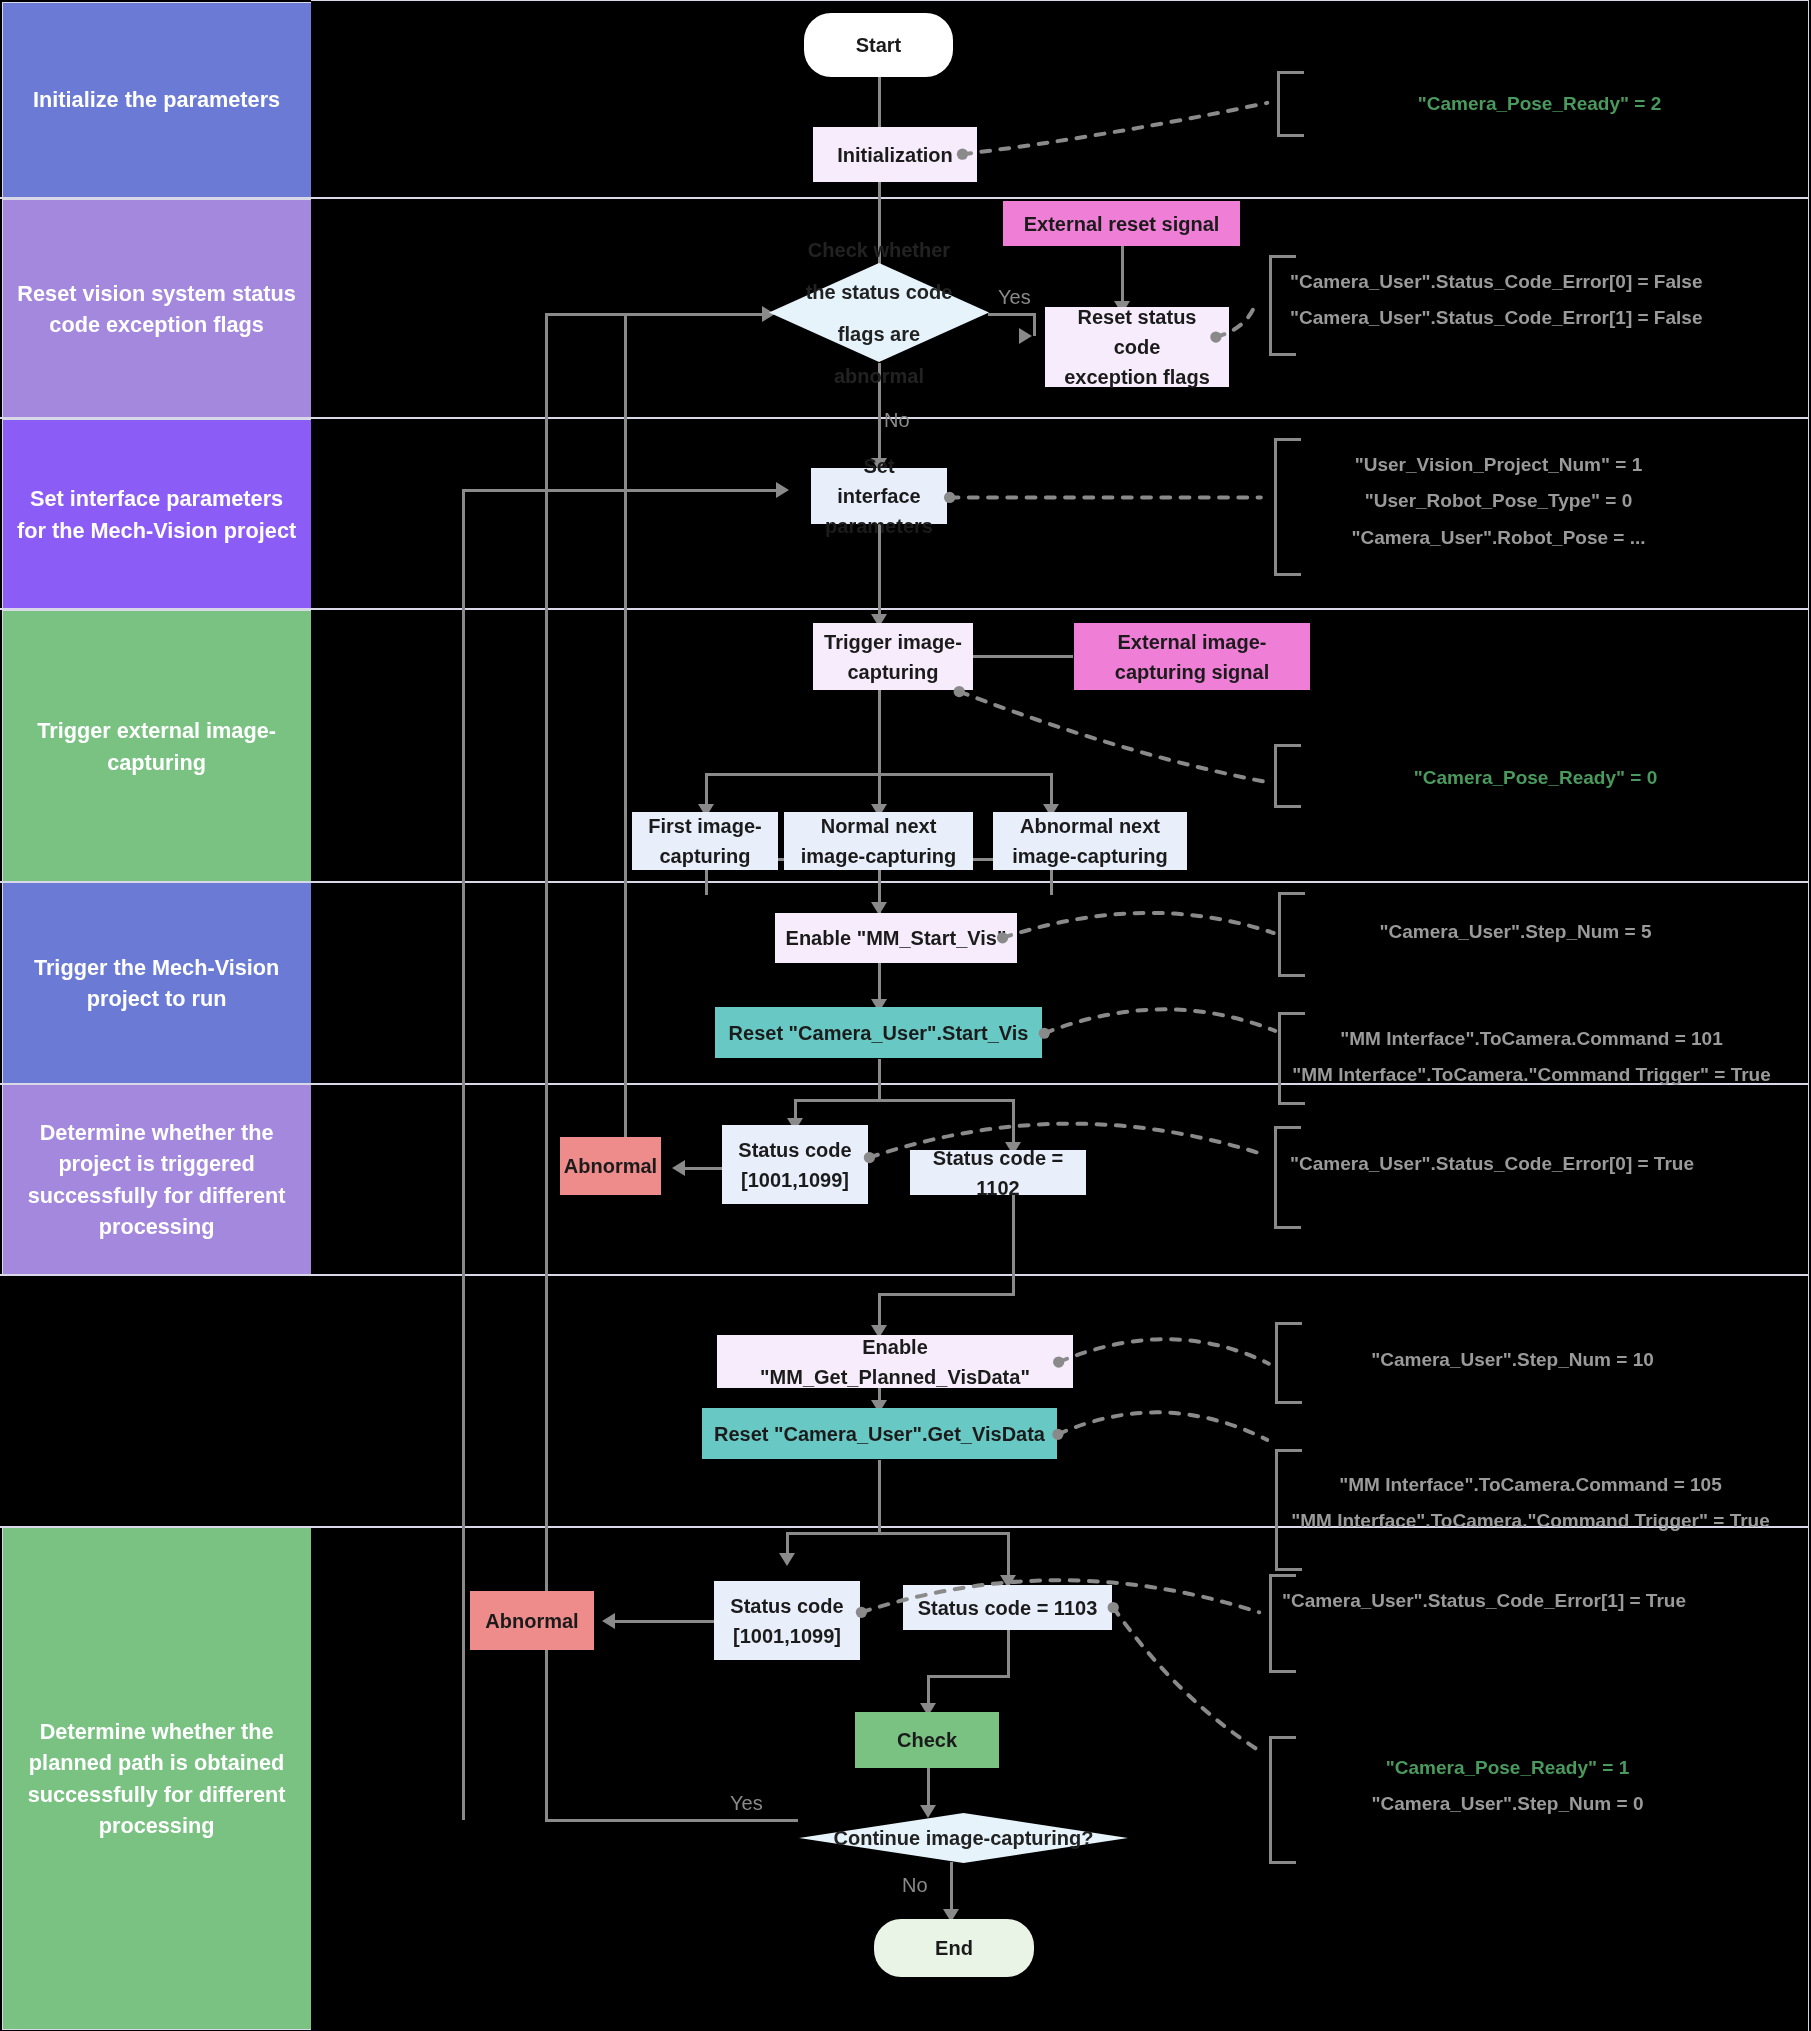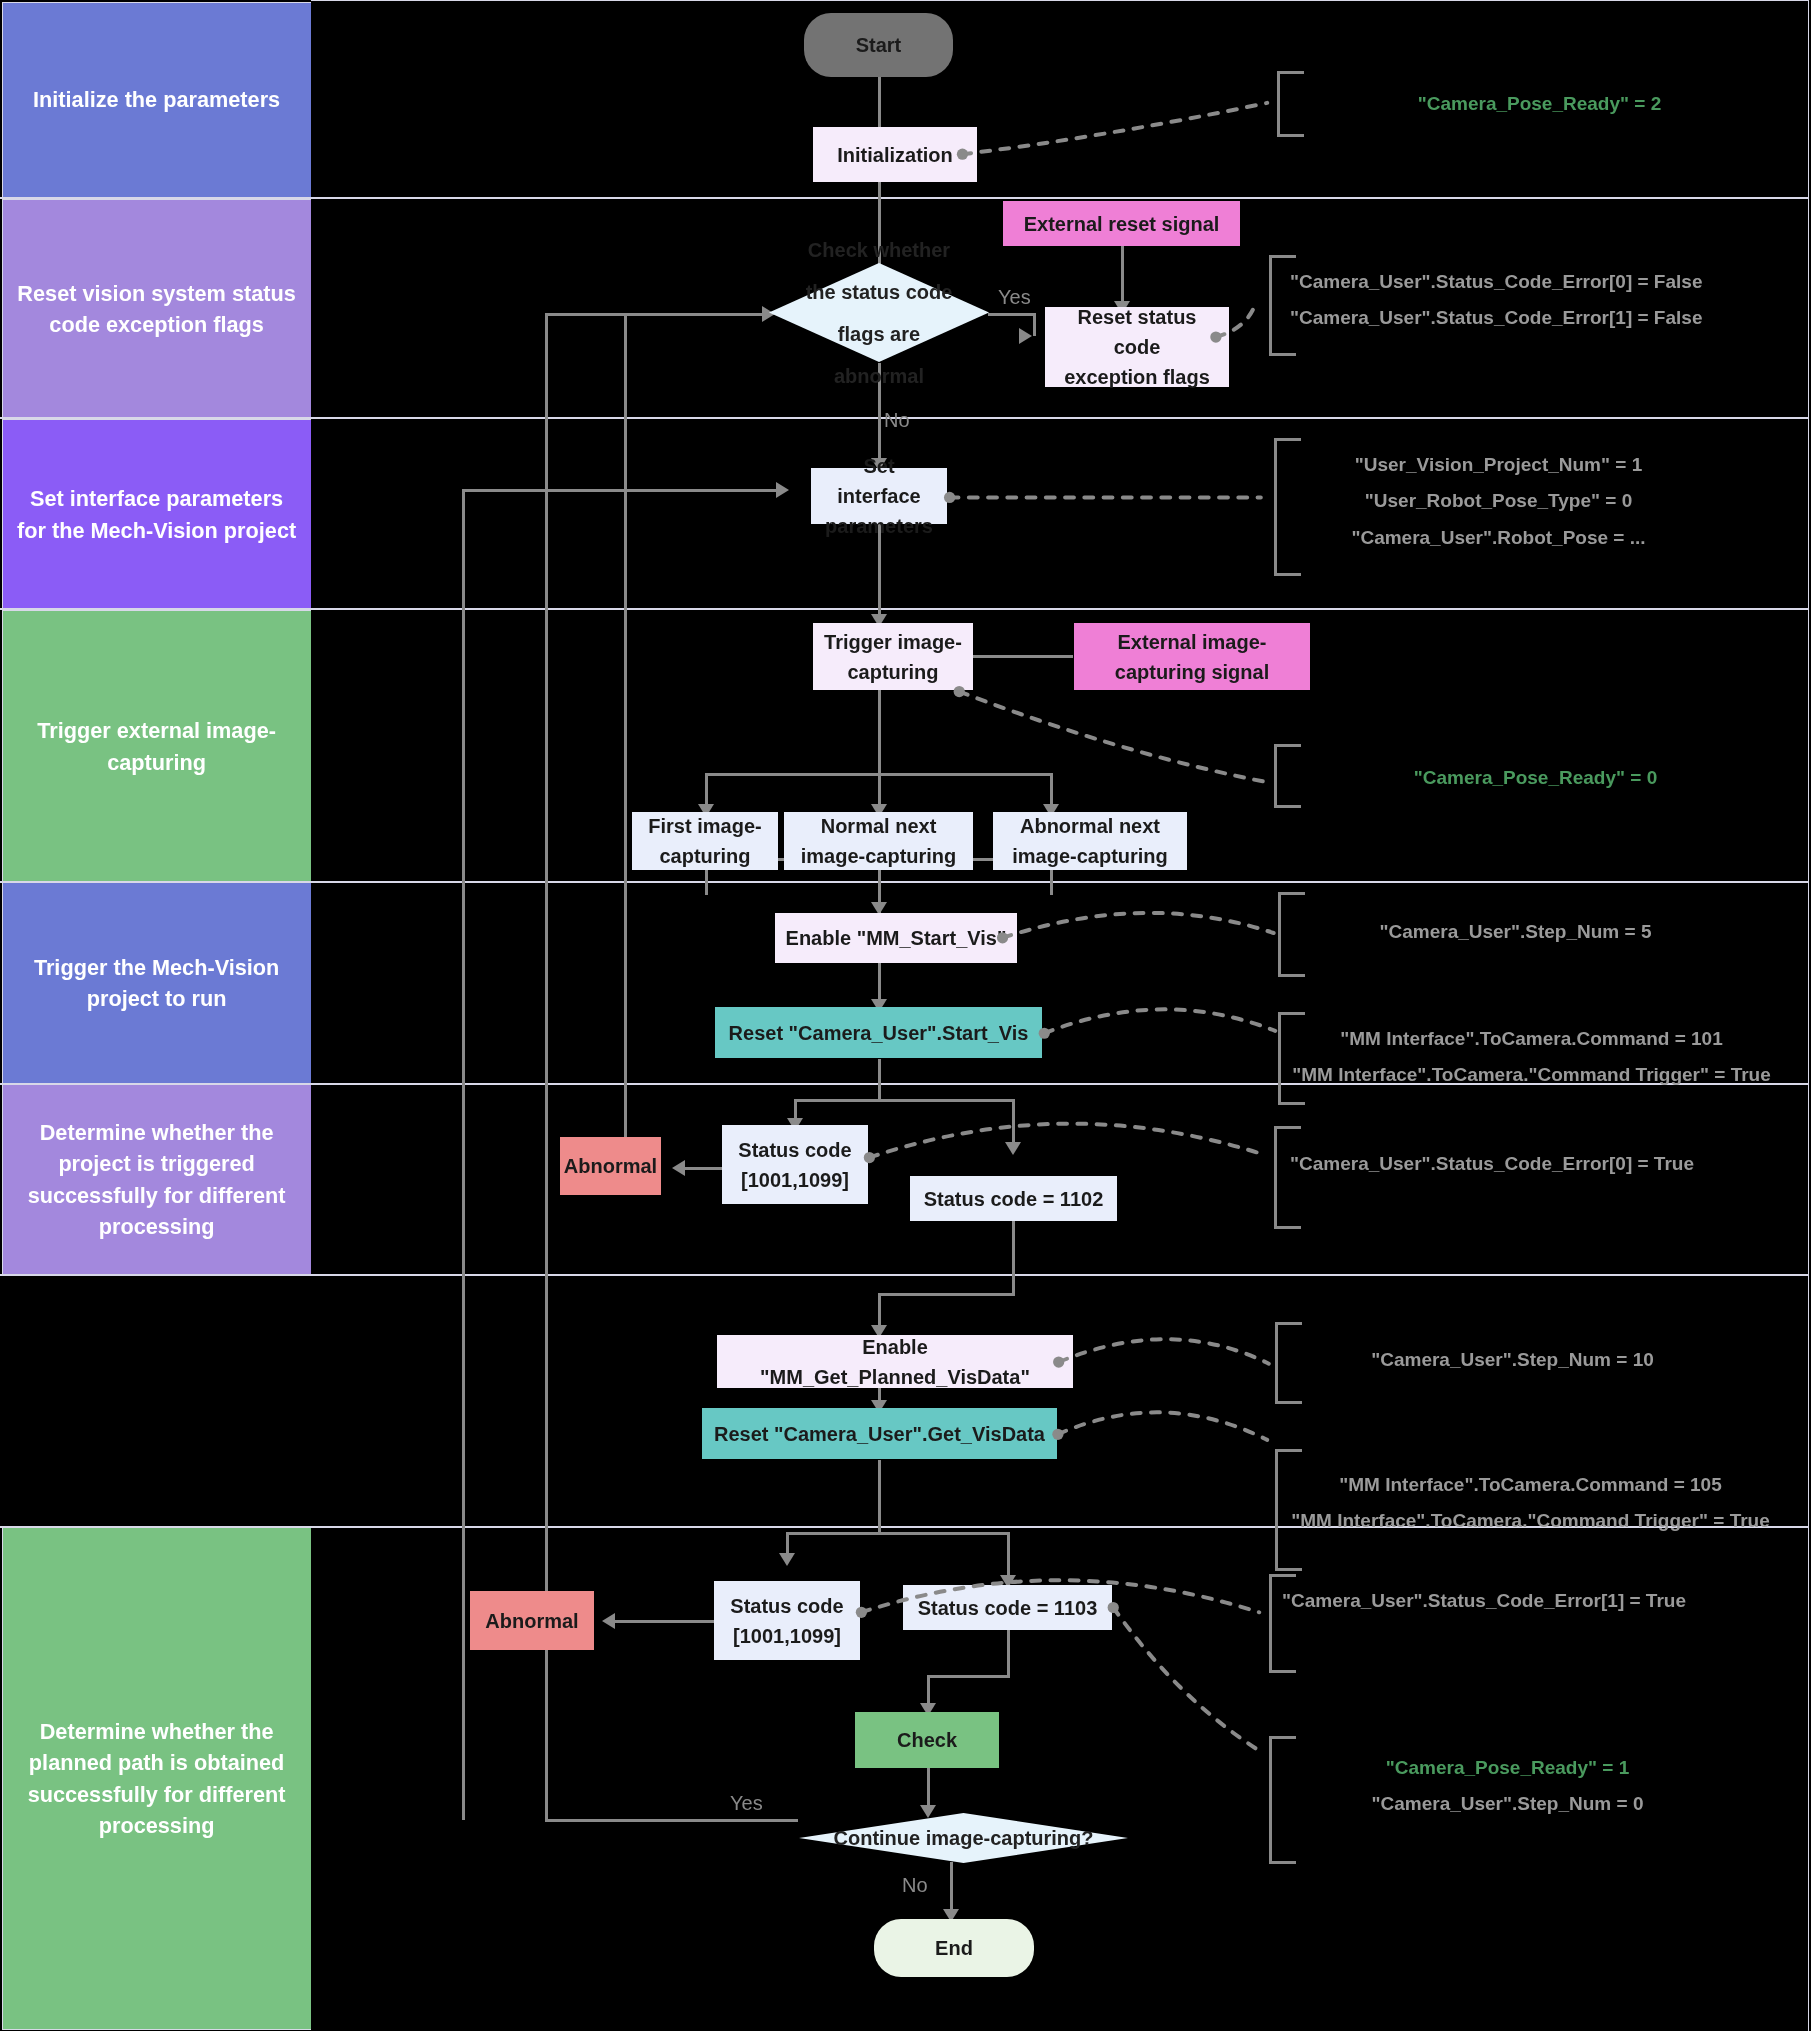--- a/index.html
+++ b/index.html
@@ -21,21 +21,21 @@
 
   
   .sep{position:absolute;left:0;width:1809px;height:1.6px;background:#d8d8e8;}
 
   
   .node{position:absolute;box-sizing:border-box;
         display:flex;align-items:center;justify-content:center;
         text-align:center;font-weight:bold;color:#1b1b1b;
         font-size:20px;line-height:1.5;padding:3.2px 8px;}
 
-  .n-terminal{background:#737373;border-radius:27px;}
+  .n-terminal{background:#ffffff;border-radius:27px;}
   .n-terminal-end{background:#eaf4e6;border-radius:27px;}
   .n-proc-lav{background:#f6ecfb;margin-left:16px;}
   .n-proc-blue{background:#e9eefb;}
   .n-ext{background:#ef7fd6;}
   .n-teal{background:#67c8c4;}
   .n-red{background:#ee8b8b;}
   .n-green{background:#79c282;}
 
   
   .diamond{position:absolute;}
@@ -275,21 +275,21 @@
 
   <div class="node n-red" style="left:560px;top:1137px;width:101px;height:58px;">
     <span>Abnormal</span>
   </div>
 
   <div class="node n-proc-blue" style="left:722px;top:1125px;width:146px;height:79px;flex-direction:column;">
     <span>Status code</span>
     <span>[1001,1099]</span>
   </div>
 
-  <div class="node n-proc-blue" style="left:910px;top:1176px;width:207px;height:45px;">
+  <div class="node n-proc-blue" style="left:910px;top:1150px;width:176px;height:45px;">
     <span>Status code = 1102</span>
   </div>
 
   <div class="node n-proc-lav" style="left:701px;top:1335px;width:356px;height:53px;">
     <span>Enable "MM_Get_Planned_VisData"</span>
   </div>
 
   <div class="node n-teal" style="left:702px;top:1408px;width:355px;height:51px;">
     <span>Reset "Camera_User".Get_VisData</span>
   </div>

